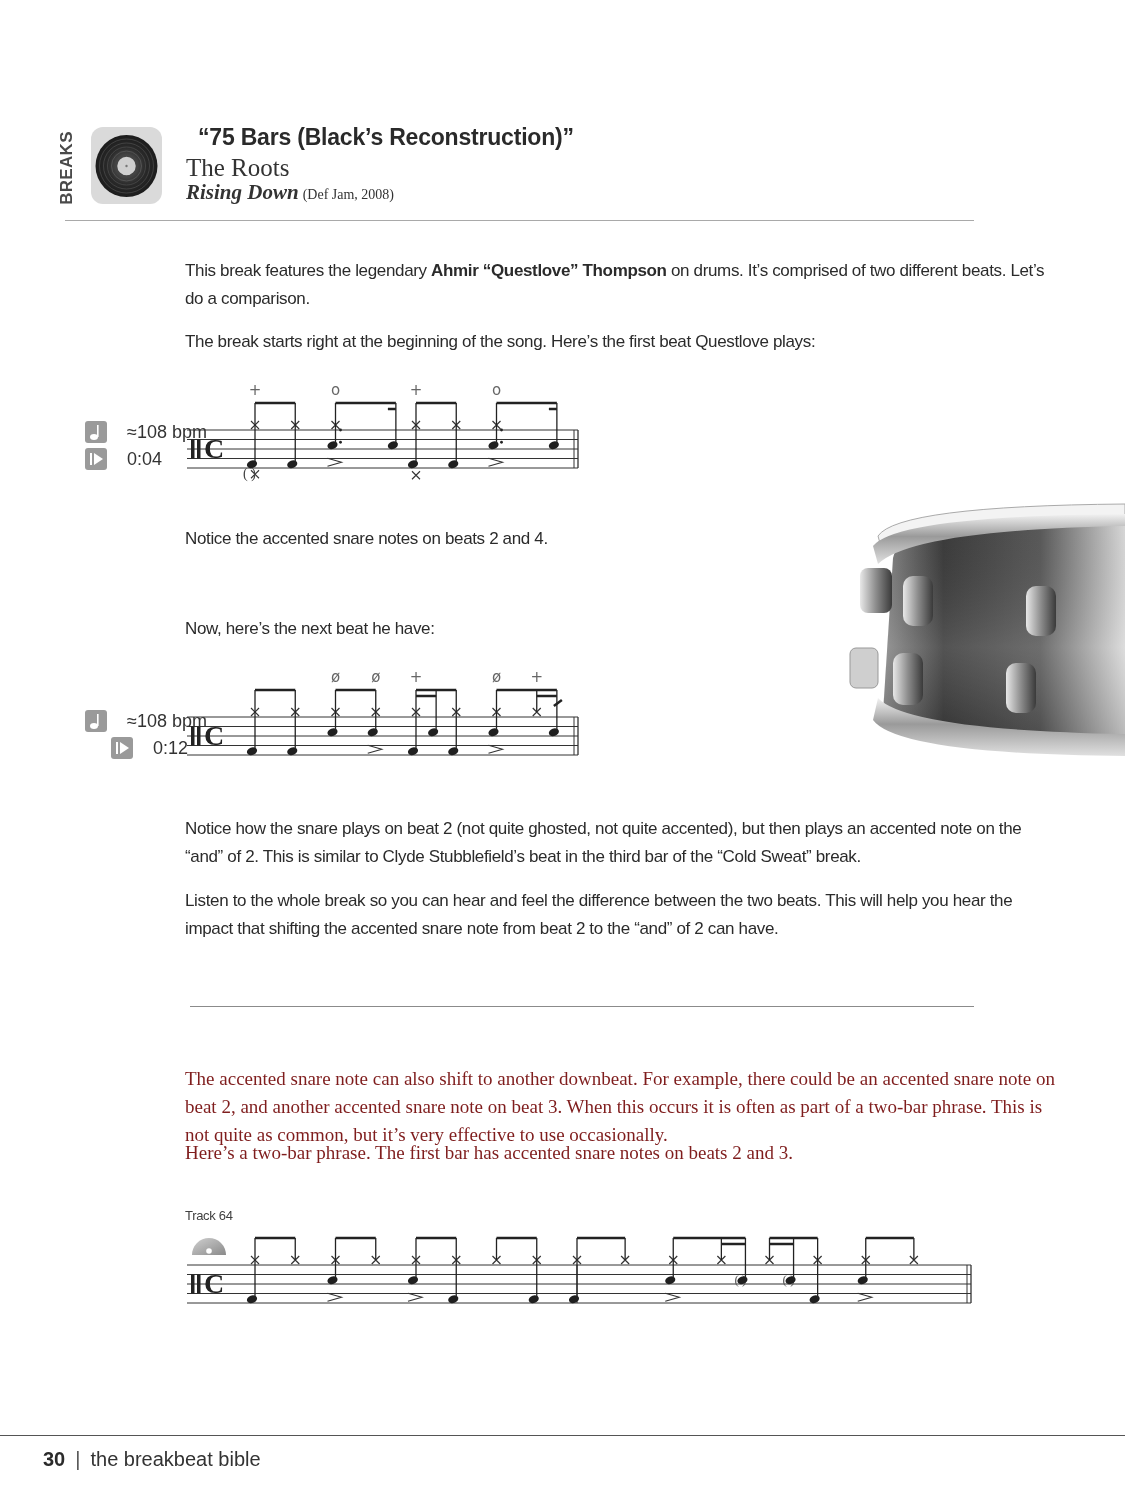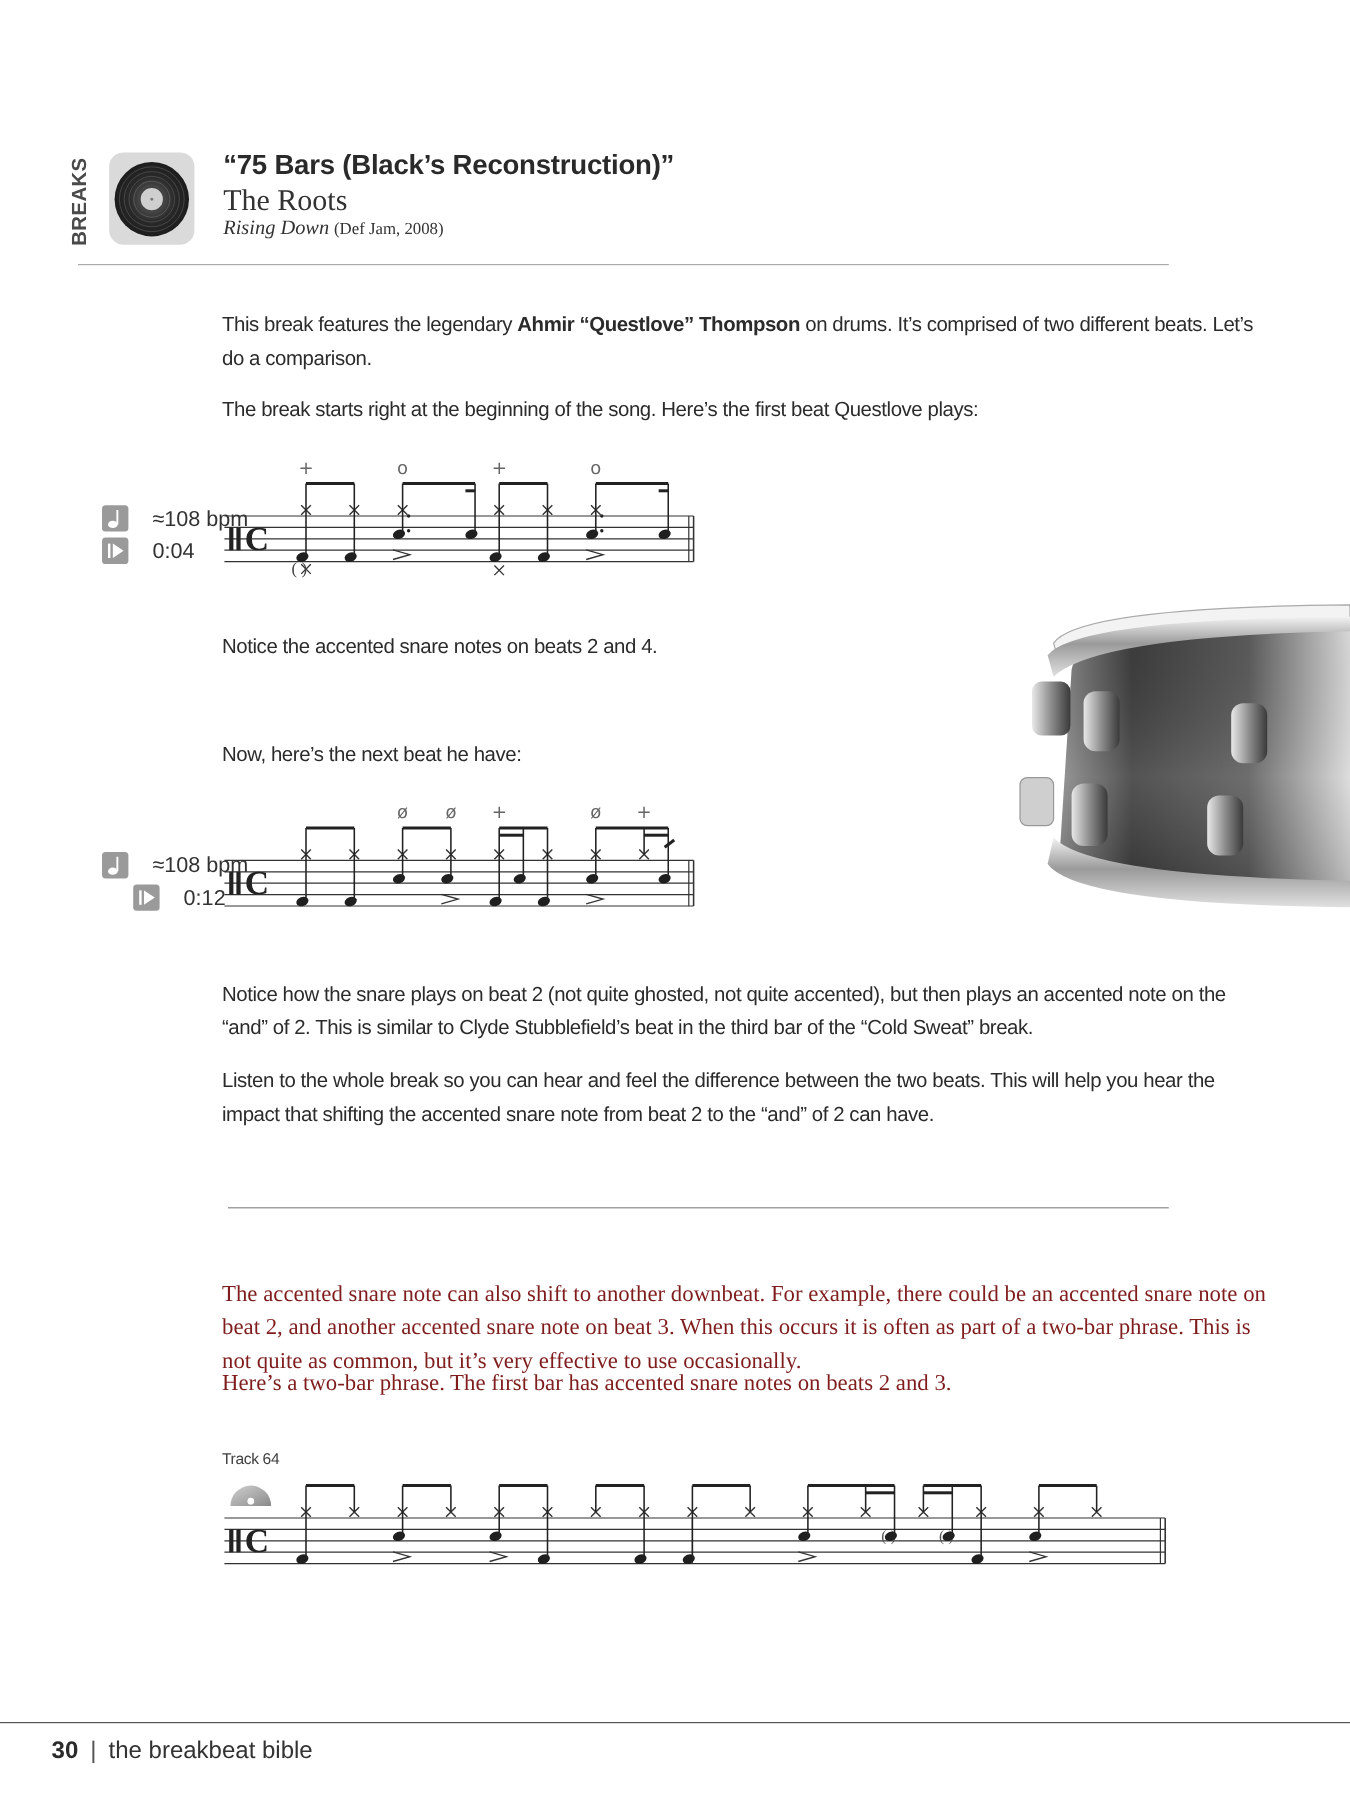--- a/index.html
+++ b/index.html
@@ -1,28 +1,28 @@
 <!DOCTYPE html>
 <html><head>
 <meta charset="utf-8">
 <style>
   html, body { margin:0; padding:0; background:#fff; }
   body { width:1125px; height:1500px; position:relative; overflow:hidden; color:#2b2b2b; }
-  .sans { font-family: "Liberation Sans", sans-serif; }
+  .sans { font-family: "Liberation Sans", sans-serif; margin-left: 12px; }
   .serif { font-family: "Liberation Serif", serif; }
   .abs { position:absolute; }
 
   
   .breaks-label { left:52px; top:132px; width:30px; height:72px; }
   .breaks-label span { display:block; position:absolute; left:50%; top:50%; transform:translate(-50%,-50%) rotate(-90deg); font-family:"Liberation Sans", sans-serif; font-weight:700; font-size:17px; letter-spacing:0.3px; color:#4a4a4a; }
   .record-tile { left:91px; top:127px; width:71px; height:77px; background:#dadada; border-radius:12px; }
   .title { left:186px; top:124px; font-size:23px; font-weight:700; color:#2a2a2a; letter-spacing:-0.2px; }
   .artist { left:186px; top:154px; font-size:25px; color:#333; }
   .album { left:186px; top:180px; font-size:16px; color:#333; }
-  .album i { font-size:17px; }
+  .album i { font-size:21px;font-weight:bold; }
   .album .meta { font-size:14px; }
   .hr-top { left:65px; top:220px; width:909px; height:1px; background:#a9a9a9; }
   .hr-mid { left:190px; top:1006px; width:784px; height:1px; background:#8b8b8b; }
   .hr-foot { left:0; top:1435px; width:1125px; height:1px; background:#555; }
 
   .p-sans { font-family:"Liberation Sans", sans-serif; font-size:17px; line-height:27.5px; color:#2b2b2b; letter-spacing:-0.35px; }
   .p-serif { font-family:"Liberation Serif", serif; font-size:19px; line-height:28px; color:#7f1d1d; }
 
   
   .tempo-row { display:flex; align-items:center; gap:20px; height:22px; font-family:"Liberation Sans", sans-serif; font-size:18px; color:#333;margin-left:22px; }

